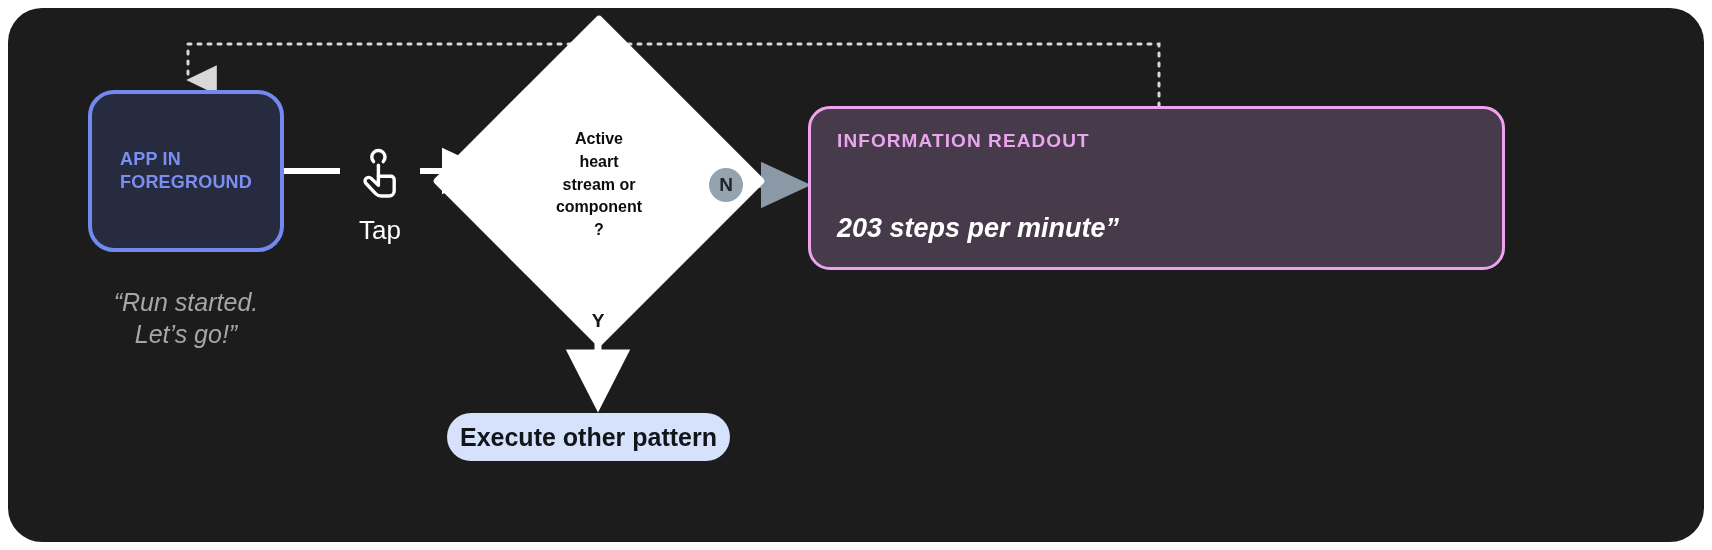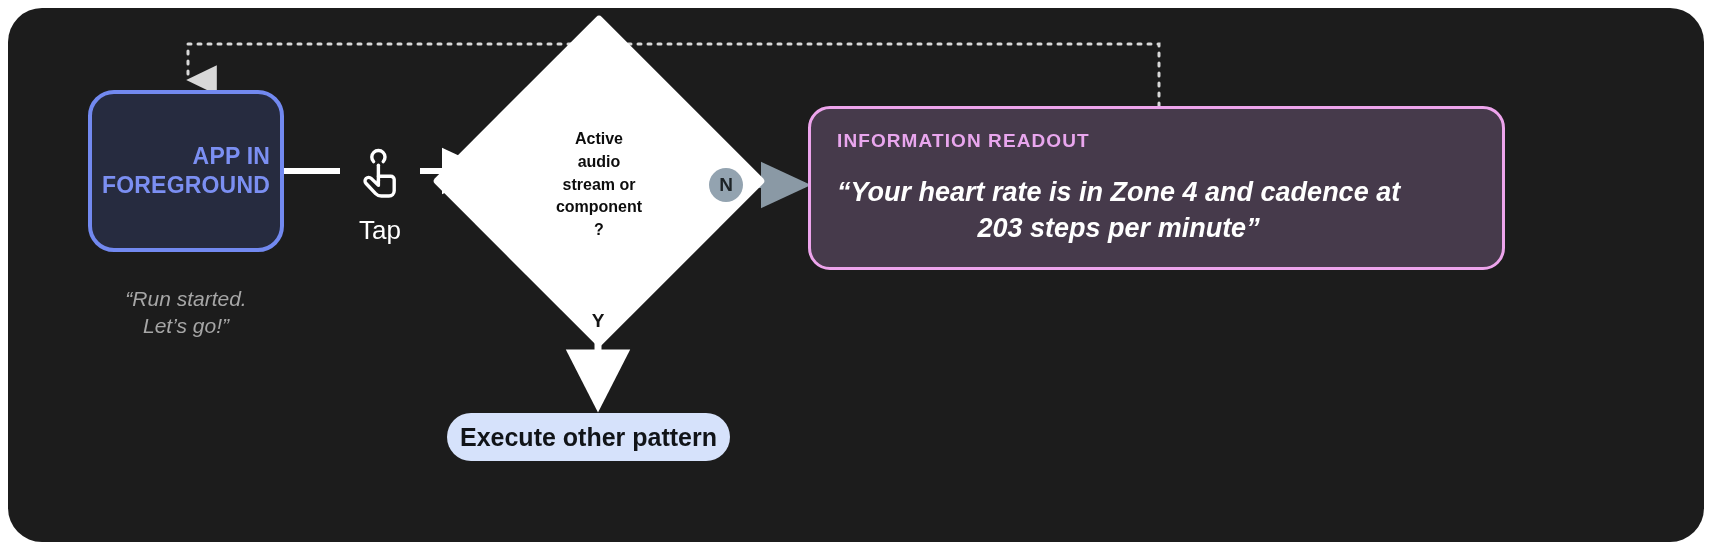--- a/index.html
+++ b/index.html
@@ -46,35 +46,35 @@
     border: 4px solid #7289f0;
     border-radius: 26px;
     box-sizing: border-box;
     display: flex;
     align-items: center;
     justify-content: center;
   }
   .node-app-label {
     color: #7b8ff2;
     font-weight: bold;
-    font-size: 23px;
+    font-size: 18px;
     line-height: 1.28;
-    text-align: right;
+    text-align: left;
     letter-spacing: 0.2px;
   }
 
   .caption-app {
     position: absolute;
     left: 72px;
     top: 278px;
     width: 212px;
     text-align: center;
     color: #a6a6a6;
     font-style: italic;
-    font-size: 21px;
+    font-size: 25px;
     line-height: 1.28;
   }
 
   
   .tap-group {
     position: absolute;
     left: 330px;
     top: 140px;
     width: 84px;
     text-align: center;
@@ -266,34 +266,34 @@
           <path d="M21.4,32.2 L21.4,37.4 L14.2,30.4 a3.6,3.6 0 0 0 -5.1,5.1 L18.6,45.6 a8,8 0 0 0 5.7,2.4 L32,48 a5.2,5.2 0 0 0 5.2,-5.2 L37.2,31.6 a3.4,3.4 0 0 0 -3.4,-3.4 L21.4,28.2"></path>
         </g>
       </svg>
       <span class="tap-label">Tap</span>
     </div>
 
     <div class="diamond-wrap">
       <div class="diamond-shape"></div>
       <div class="diamond-text">
         <span>Active</span>
-        <span>audio</span>
+        <span>heart</span>
         <span>stream or</span>
         <span>component</span>
         <span>?</span>
       </div>
     </div>
 
     <div class="badge badge-n">N</div>
     <div class="badge badge-y">Y</div>
 
     <div class="node-readout">
       <div class="readout-title">INFORMATION READOUT</div>
       <div class="readout-quote">
-        <span>“Your heart rate is in Zone 4 and cadence at</span><br>
+        <br>
         <span>203 steps per minute”</span>
       </div>
     </div>
 
     <div class="pill-execute">
       <span class="pill-execute-label">Execute other pattern</span>
     </div>
 
   </div>
 </div>

